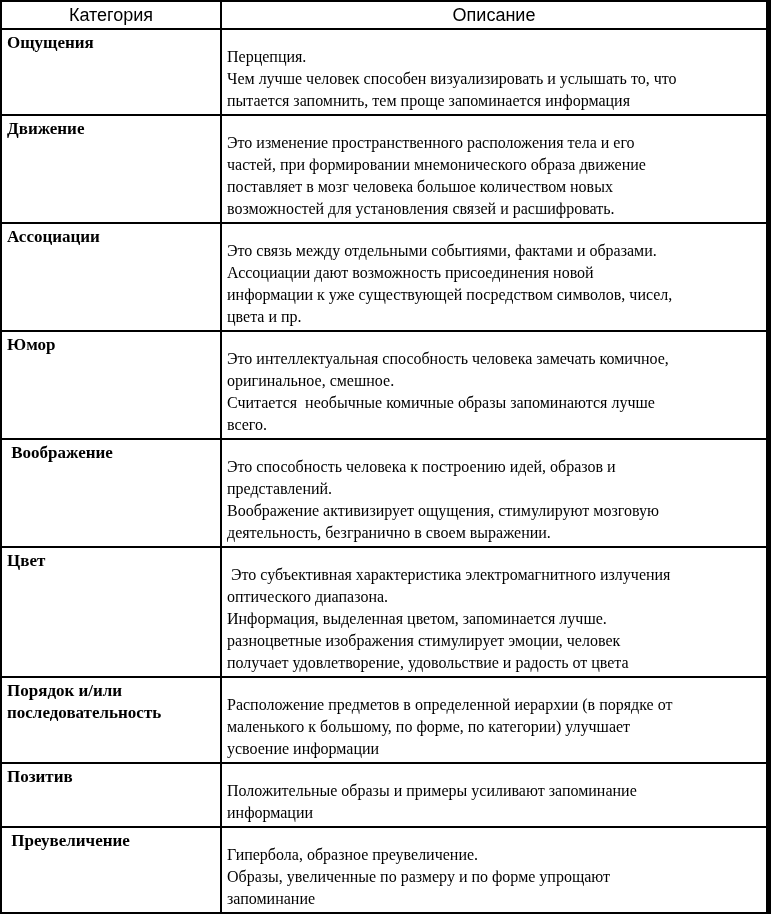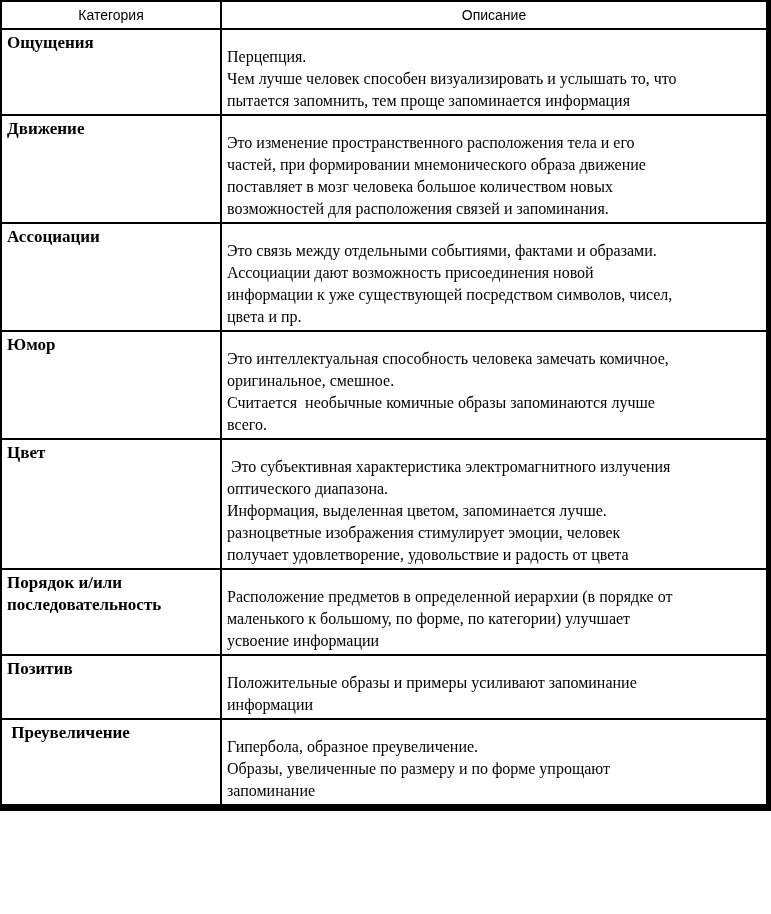--- a/index.html
+++ b/index.html
@@ -25,21 +25,21 @@
 
   th, td {
     border: 2px solid #000;
     vertical-align: top;
     overflow: hidden;
   }
 
   thead th {
     font-family: "Liberation Sans", sans-serif;
     font-weight: 400;
-    font-size: 14px;
+    font-size: 18px;
     line-height: 22px;
     text-align: center;
     height: 27px;
     padding: 2px 4px;
   }
 
   td.cat {
     font-weight: 700;
     font-size: 17px;
     line-height: 22px;
@@ -85,39 +85,48 @@
           <div class="line">Чем лучше человек способен визуализировать и услышать то, что</div>
           <div class="line">пытается запомнить, тем проще запоминается информация</div>
         </td>
       </tr>
       <tr>
         <td class="cat">Движение</td>
         <td class="desc">
           <div class="line">Это изменение пространственного расположения тела и его</div>
           <div class="line">частей, при формировании мнемонического образа движение</div>
           <div class="line">поставляет в мозг человека большое количеством новых</div>
-          <div class="line">возможностей для расположения связей и запоминания.</div>
+          <div class="line">возможностей для установления связей и расшифровать.</div>
         </td>
       </tr>
       <tr>
         <td class="cat">Ассоциации</td>
         <td class="desc">
           <div class="line">Это связь между отдельными событиями, фактами и образами.</div>
           <div class="line">Ассоциации дают возможность присоединения новой</div>
           <div class="line">информации к уже существующей посредством символов, чисел,</div>
           <div class="line">цвета и пр.</div>
         </td>
       </tr>
       <tr>
         <td class="cat">Юмор</td>
         <td class="desc">
           <div class="line">Это интеллектуальная способность человека замечать комичное,</div>
           <div class="line">оригинальное, смешное.</div>
           <div class="line">Считается  необычные комичные образы запоминаются лучше</div>
           <div class="line">всего.</div>
+        </td>
+      </tr>
+      <tr>
+        <td class="cat"> Воображение</td>
+        <td class="desc">
+          <div class="line">Это способность человека к построению идей, образов и</div>
+          <div class="line">представлений.</div>
+          <div class="line">Воображение активизирует ощущения, стимулируют мозговую</div>
+          <div class="line">деятельность, безгранично в своем выражении.</div>
         </td>
       </tr>
       <tr>
         <td class="cat">Цвет</td>
         <td class="desc">
           <div class="line"> Это субъективная характеристика электромагнитного излучения</div>
           <div class="line">оптического диапазона.</div>
           <div class="line">Информация, выделенная цветом, запоминается лучше.</div>
           <div class="line">разноцветные изображения стимулирует эмоции, человек</div>
           <div class="line">получает удовлетворение, удовольствие и радость от цвета</div>

